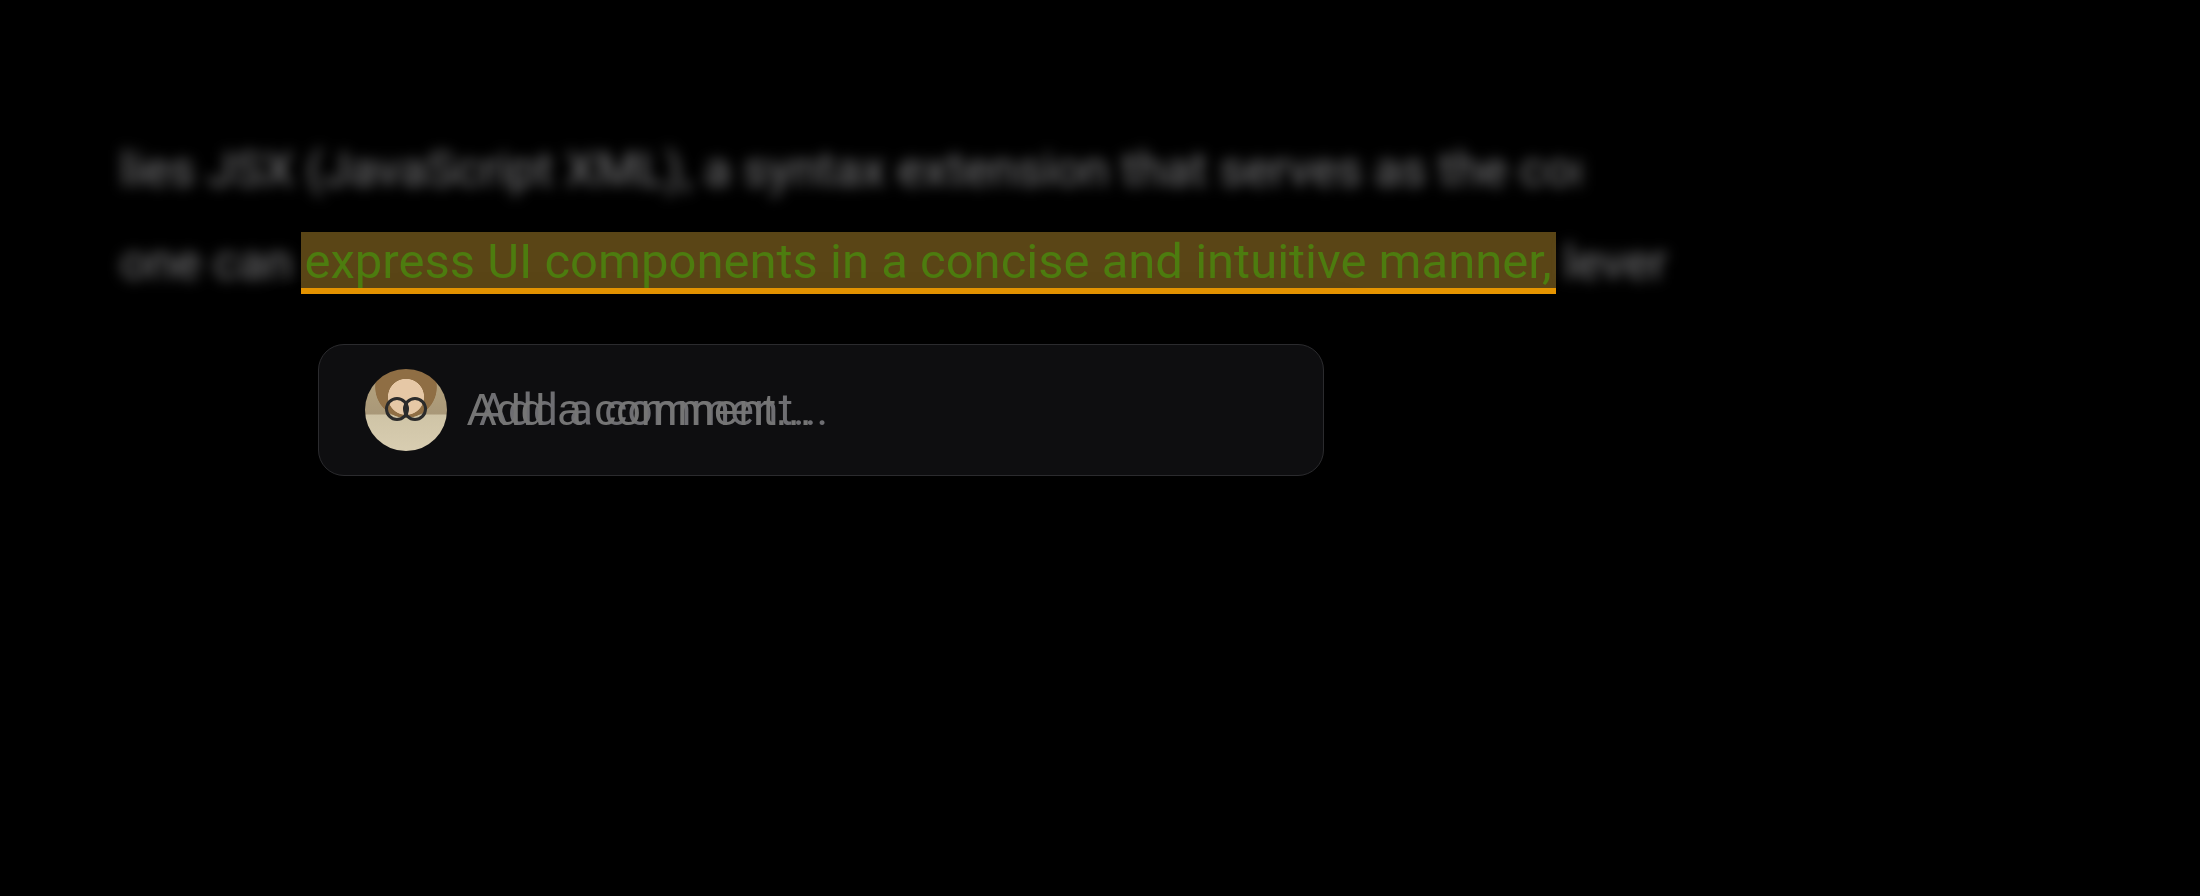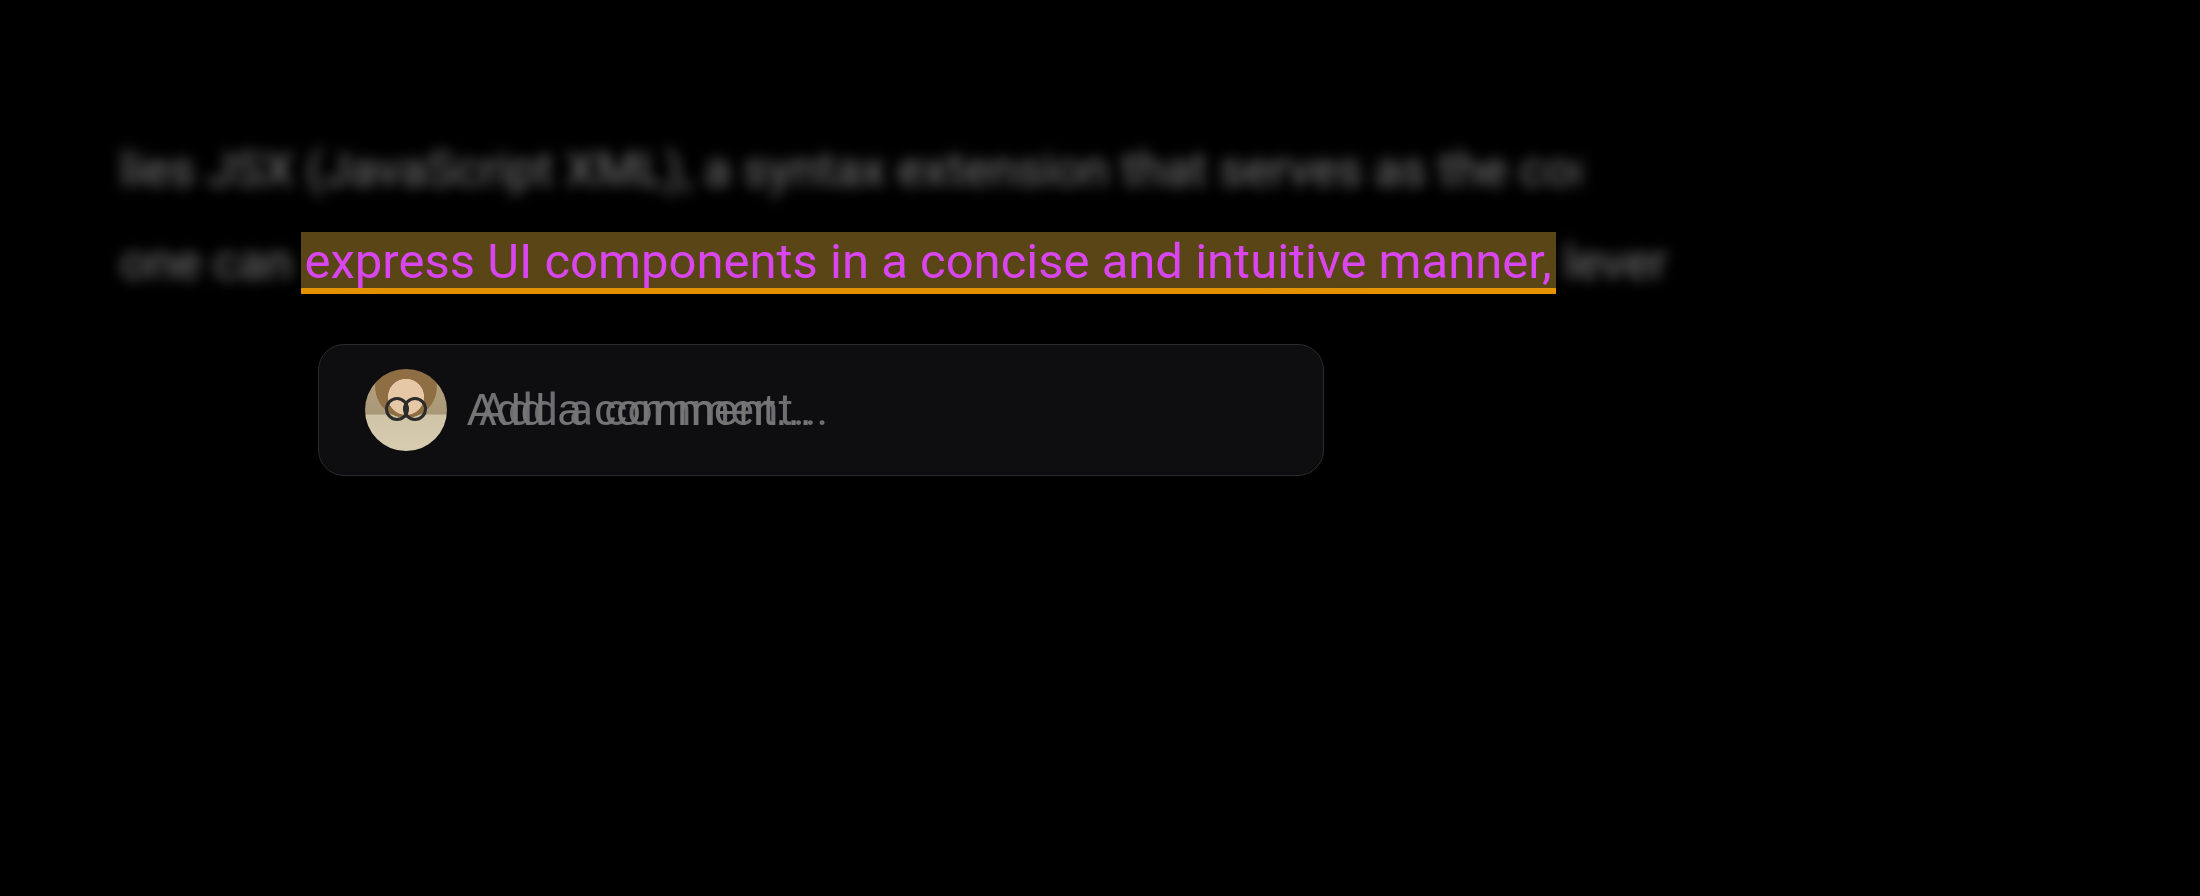--- a/index.html
+++ b/index.html
@@ -66,21 +66,21 @@
   }
   .highlight-underline {
     position: absolute;
     left: 0; right: 0;
     top: 58px;
     height: 6px;
     background: #e59400;
   }
   .highlight-text {
     position: relative;
-    color: #d946ef;
+    color: #4d7c0f;
     font-size: 49px;
     line-height: 64px;
     padding: 0 4px;
   }
   .line2-post {
     color: #7b7b7d;
     font-size: 49px;
     filter: blur(7px);
     padding-left: 8px;
   }

